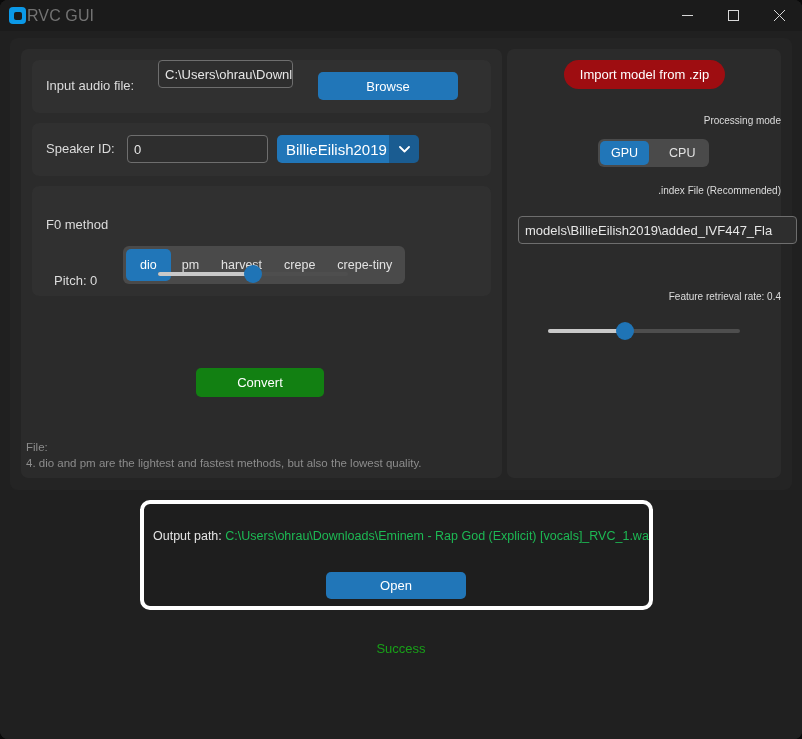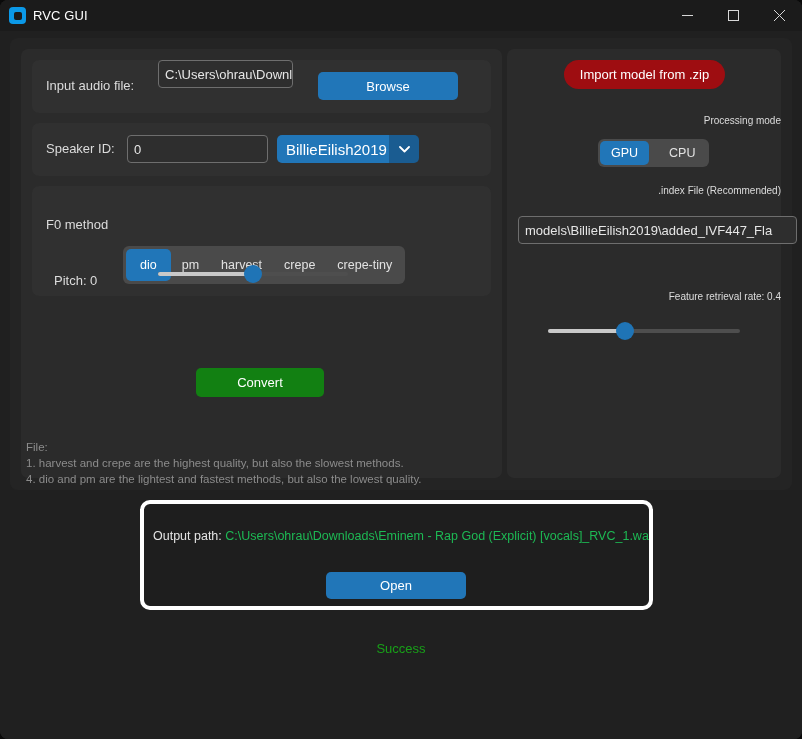--- a/index.html
+++ b/index.html
@@ -42,23 +42,23 @@
   }
   #app-icon::after {
     content: "";
     position: absolute;
     left: 4.5px; top: 4.5px;
     width: 8px; height: 8px;
     background: #1b1b1b;
     border-radius: 2px;
   }
   #app-title {
-    margin-left: 7px;
-    color: #ffffff;
-    font-size: 13px;
+    margin-left: 1px;
+    color: #737373;
+    font-size: 16px;
     letter-spacing: .1px;
   }
   #win-controls {
     margin-left: auto;
     display: flex;
     height: 31px;
   }
   .win-btn {
     width: 46px;
     height: 31px;
@@ -364,21 +364,20 @@
             <div class="track"></div>
             <div class="fill" style="width:50%;"></div>
             <div class="thumb" style="left:50%;"></div>
           </div>
         </div>
 
         <button class="btn-green" style="position:absolute; left:175px; top:319px; width:128px; height:29px;">Convert</button>
 
         <div id="tips" style="left:5px; top:390px;">
           <div>File:</div>
-          <div> 1. harvest and crepe are the highest quality, but also the slowest methods.</div>
           <div> 4. dio and pm are the lightest and fastest methods, but also the lowest quality.</div>
         </div>
       </div>
 
       <div class="panel" id="right-panel">
         <button class="btn-red" style="position:absolute; left:57px; top:11px; width:161px; height:29px;">Import model from .zip</button>
 
         <div class="centered-label" style="top:66px;">Processing mode</div>
 
         <div class="segmented" style="left:91px; top:90px; height:28px;">

